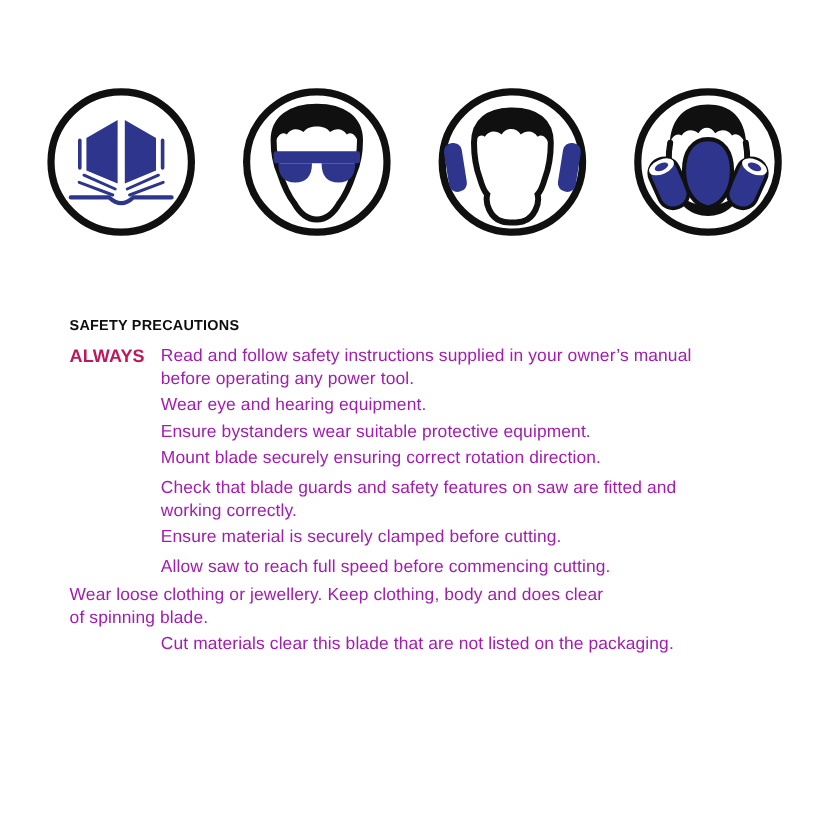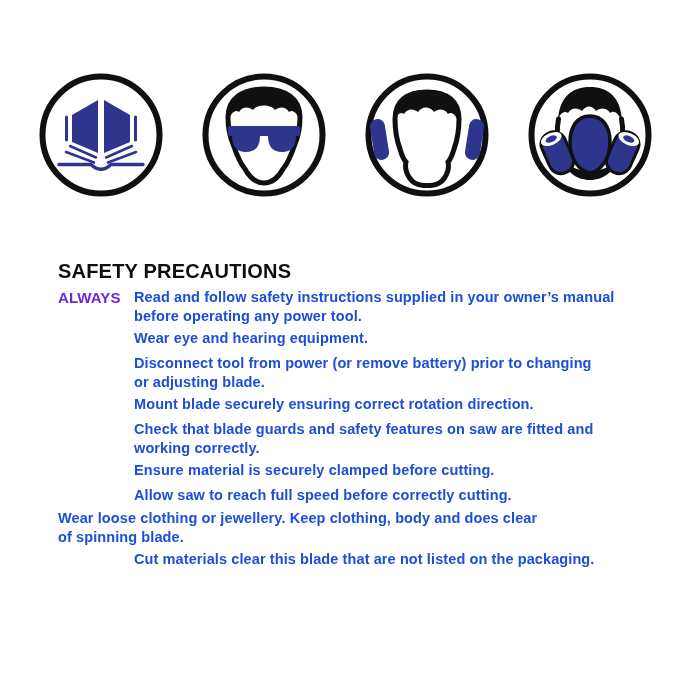--- a/index.html
+++ b/index.html
@@ -27,49 +27,48 @@
     height: 124px;
   }
   .icon-circle svg { display: block; width: 124px; height: 124px; }
   .text-block {
     position: absolute;
     left: 58px;
     top: 262px;
     width: 600px;
   }
   .heading {
-    font-size: 20px;
+    font-size: 12px;
     font-weight: bold;
     color: #0e0e0e;
     letter-spacing: 0.2px;
     margin: 0 0 8px 0;
     line-height: 18.4px;
   }
   .row {
     display: flex;
     margin-bottom: 3px;
   }
   .row.section-start-never { margin-top: 4px; }
   .label-cell {
     flex: none;
     width: 76px;
     font-size: 15px;
     font-weight: bold;
-    color: #6d28d9;
+    color: #be185d;
     line-height: 19px;
     letter-spacing: 0.1px;
   }
   .body-cell {
     width: 505px;
     font-size: 14.5px;
-    color: #1d4ed8;
+    color: #a21caf;
     line-height: 19px;
     letter-spacing: 0.1px;
     white-space: pre-line;
-    font-weight: bold;
   }
 </style>
 </head>
 <body>
 
 <div class="page">
 
   <div class="icons-row">
 
     <div class="icon-circle">
@@ -150,25 +149,21 @@
       <div class="label-cell">ALWAYS</div>
       <div class="body-cell">Read and follow safety instructions supplied in your owner’s manual
 before operating any power tool.</div>
     </div>
     <div class="row">
       <div class="label-cell"></div>
       <div class="body-cell">Wear eye and hearing equipment.</div>
     </div>
     <div class="row">
       <div class="label-cell"></div>
-    </div>
-    <div class="row">
-      <div class="label-cell"></div>
-      <div class="body-cell">Disconnect tool from power (or remove battery) prior to changing
-or adjusting blade.</div>
+      <div class="body-cell">Ensure bystanders wear suitable protective equipment.</div>
     </div>
     <div class="row">
       <div class="label-cell"></div>
       <div class="body-cell">Mount blade securely ensuring correct rotation direction.</div>
     </div>
     <div class="row">
       <div class="label-cell"></div>
     </div>
     <div class="row">
       <div class="label-cell"></div>
@@ -177,21 +172,21 @@
     </div>
     <div class="row">
       <div class="label-cell"></div>
       <div class="body-cell">Ensure material is securely clamped before cutting.</div>
     </div>
     <div class="row">
       <div class="label-cell"></div>
     </div>
     <div class="row">
       <div class="label-cell"></div>
-      <div class="body-cell">Allow saw to reach full speed before correctly cutting.</div>
+      <div class="body-cell">Allow saw to reach full speed before commencing cutting.</div>
     </div>
 
     <div class="row section-start-never">
       <div class="body-cell">Wear loose clothing or jewellery. Keep clothing, body and does clear
 of spinning blade.</div>
     </div>
     <div class="row">
       <div class="label-cell"></div>
       <div class="body-cell">Cut materials clear this blade that are not listed on the packaging.</div>
     </div>

